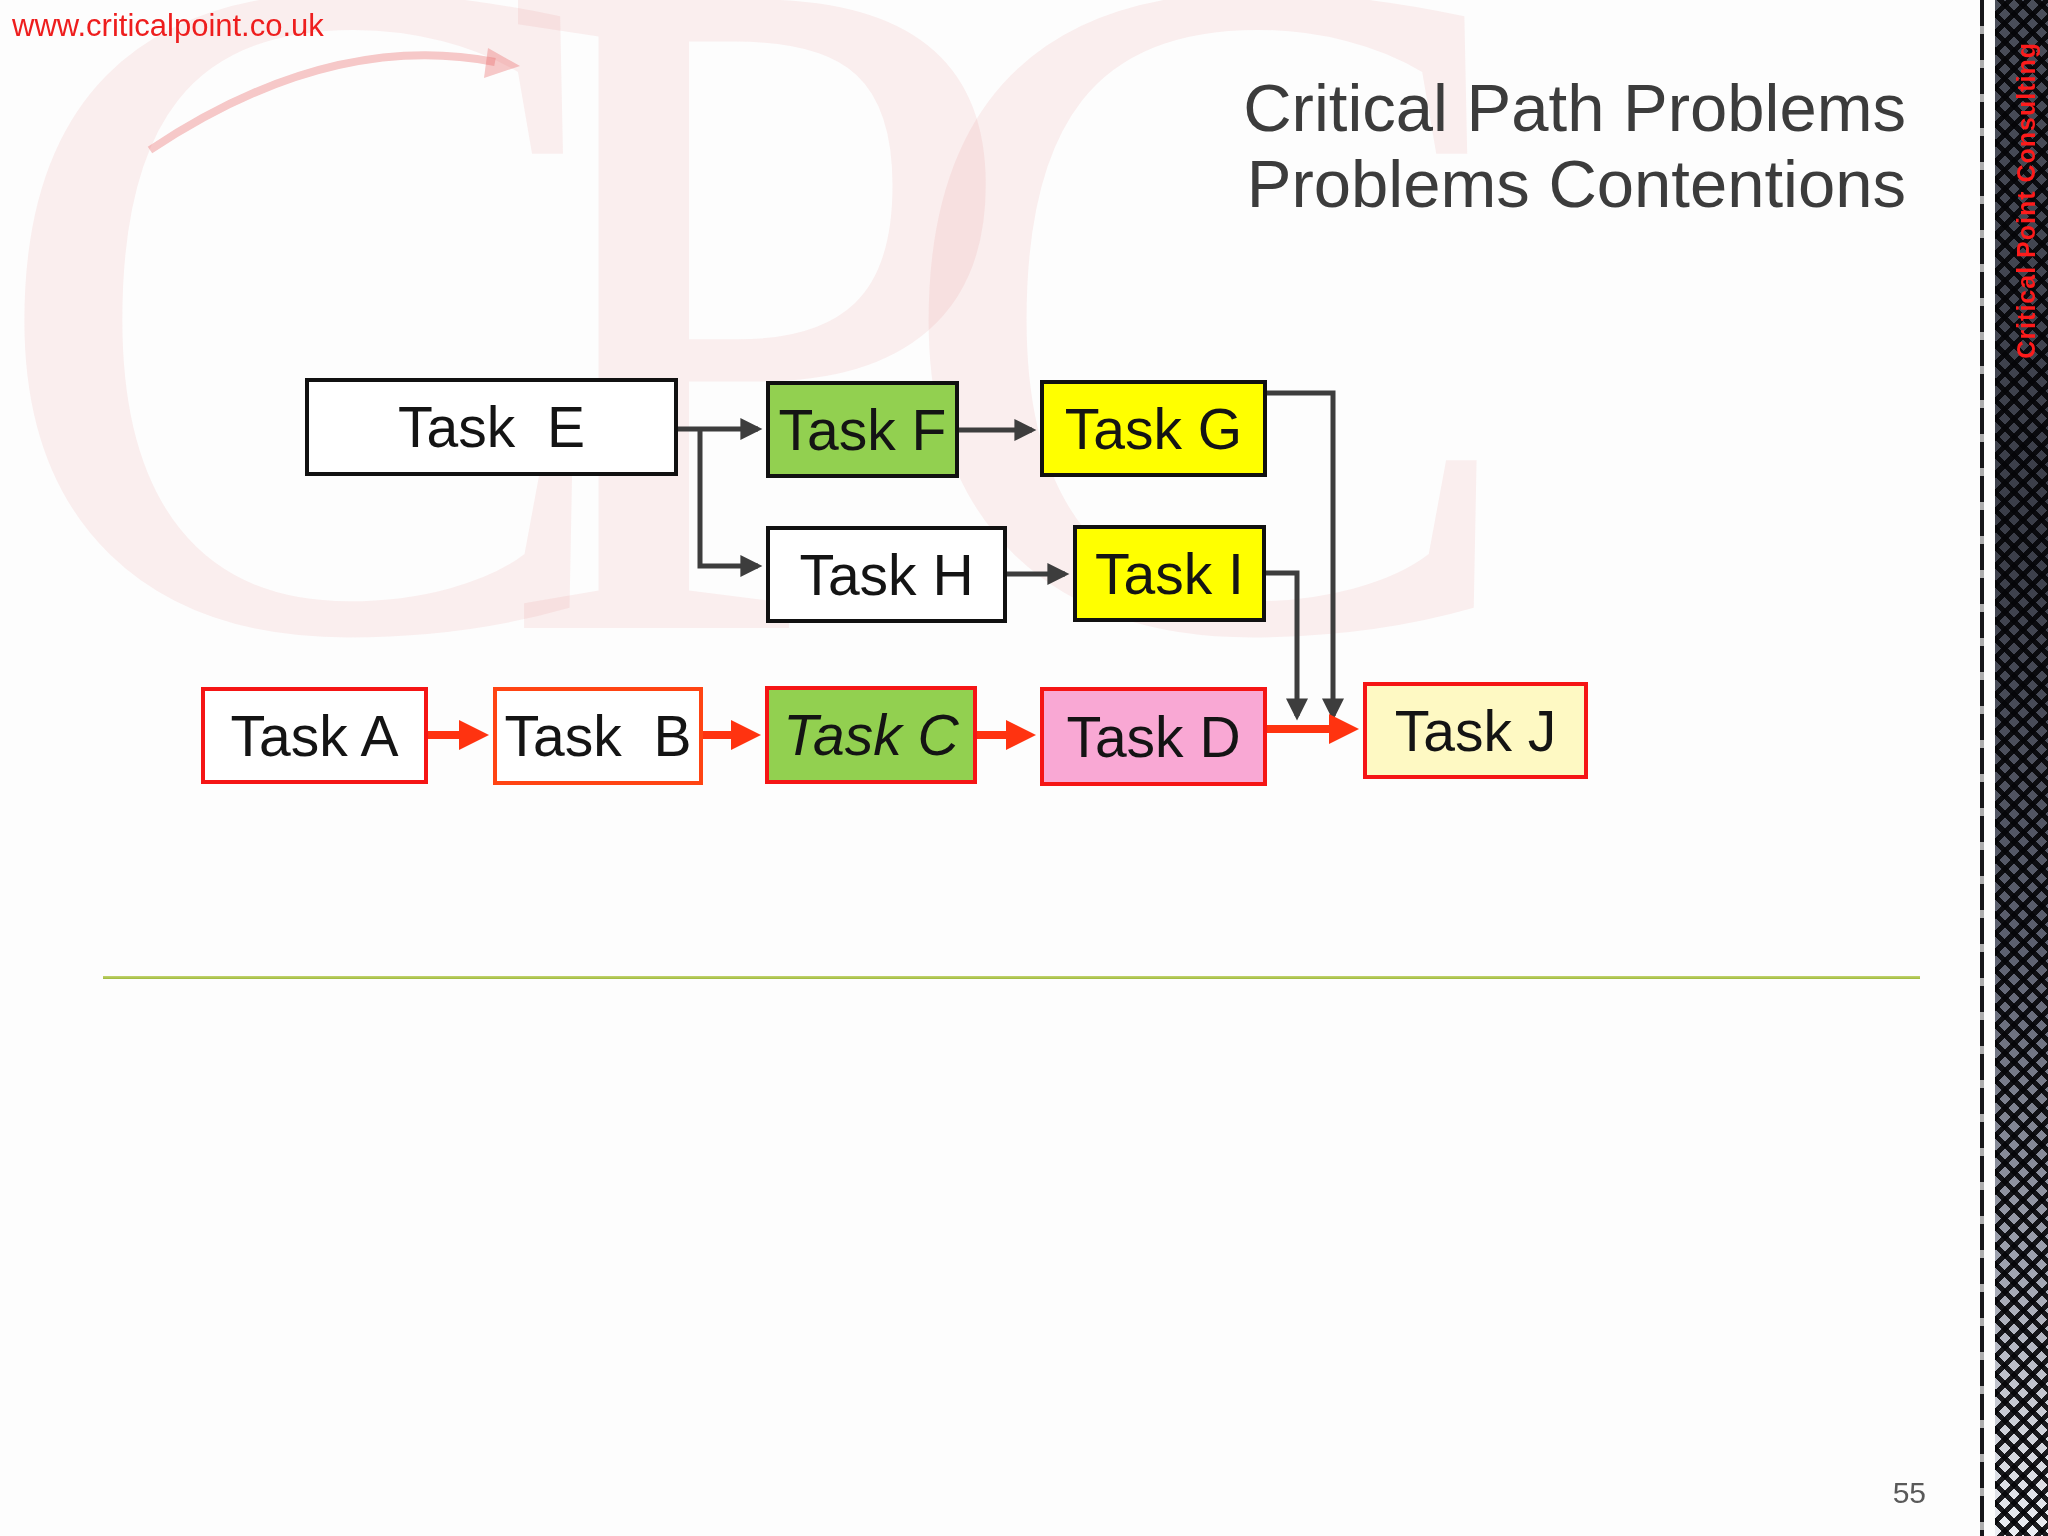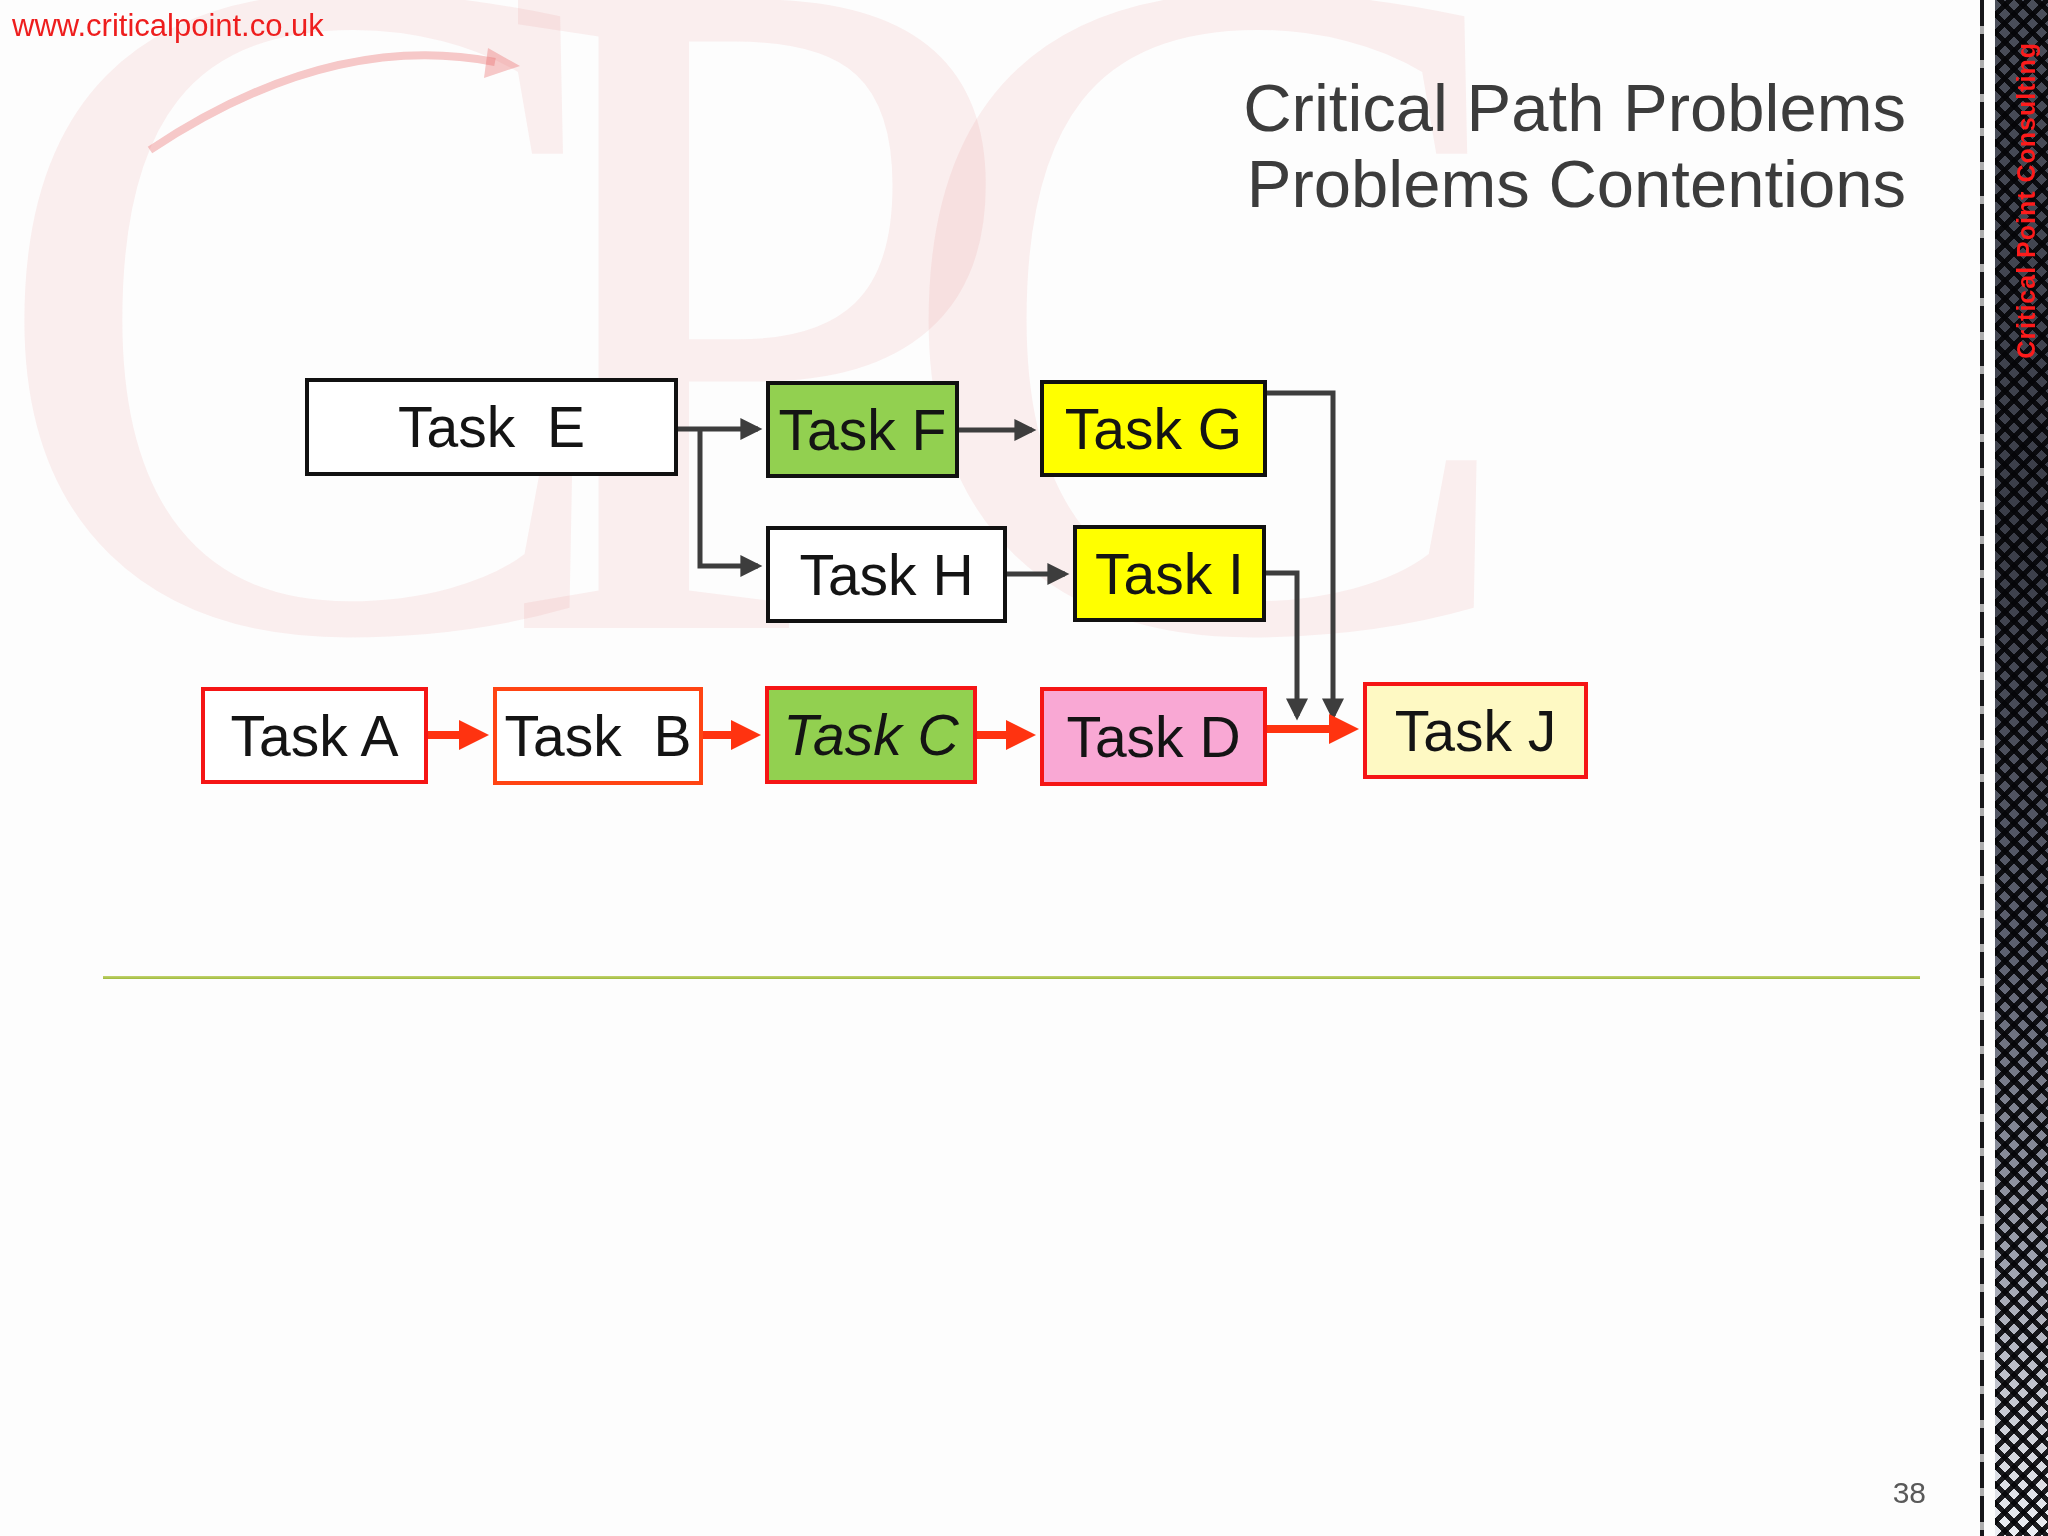--- a/index.html
+++ b/index.html
@@ -110,19 +110,19 @@
       <div class="task-box" style="left: 1073px; top: 525px; width: 193px; height: 97px; background: rgb(255, 255, 0); border-color: rgb(17, 17, 17);">Task I</div>
       <div class="task-box" style="left: 201px; top: 687px; width: 227px; height: 97px; background: rgb(255, 255, 255); border-color: rgb(245, 21, 21);">Task A</div>
       <div class="task-box" style="left: 493px; top: 687px; width: 210px; height: 98px; background: rgb(255, 255, 255); border-color: rgb(255, 68, 19);">Task  B</div>
       <div class="task-box" style="left: 765px; top: 686px; width: 212px; height: 98px; background: rgb(146, 208, 80); border-color: rgb(245, 21, 21); font-style: italic;">Task C</div>
       <div class="task-box" style="left: 1040px; top: 687px; width: 227px; height: 99px; background: #f9a8d4; border-color: rgb(245, 21, 21);">Task D</div>
       <div class="task-box" style="left: 1363px; top: 682px; width: 225px; height: 97px; background: #fef9c3; border-color: rgb(245, 21, 21);">Task J</div>
     </div>
 
   <div class="divider"></div>
 
-  <div class="page-number">38</div>
+  <div class="page-number">55</div>
 
   <div class="strip-edge"></div>
   <div class="brand-strip"></div>
   <div class="brand-vertical">Critical Point Consulting</div>
 
 </div>
 
 </body></html>

